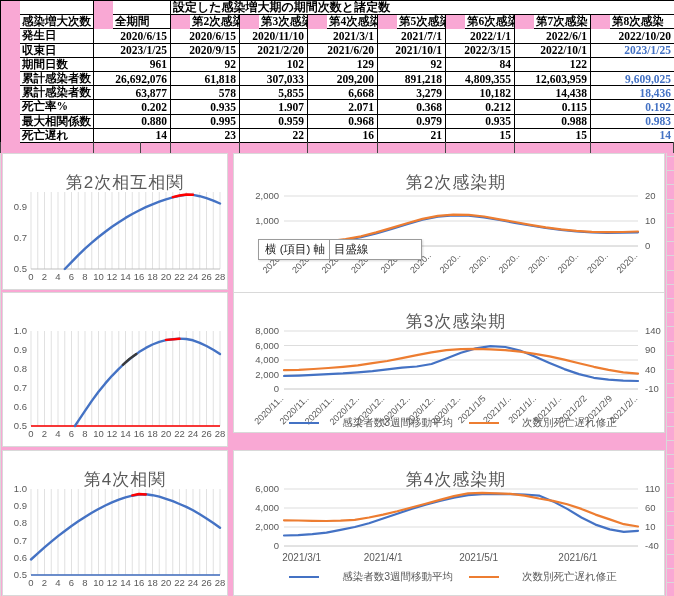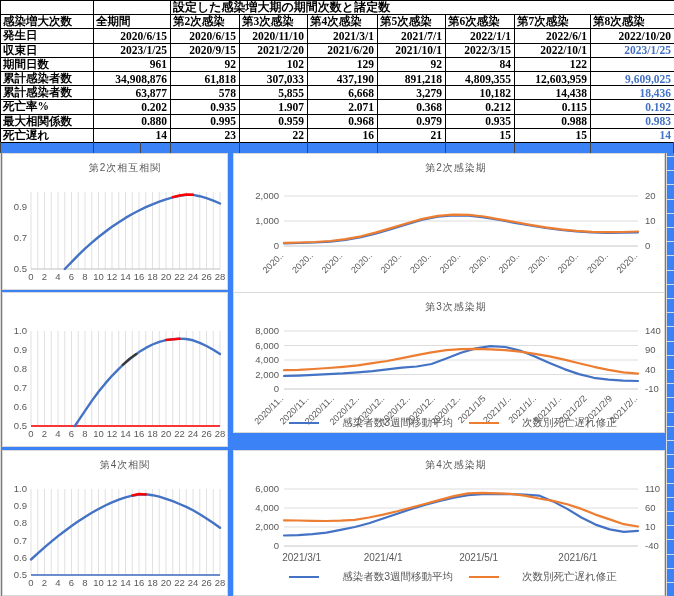--- a/index.html
+++ b/index.html
@@ -1,32 +1,32 @@
 <!DOCTYPE html>
 <html><head>
 <meta charset="utf-8">
 <style>
   html,body{margin:0;padding:0;background:#fff;}
-  #stage{position:relative;width:674px;height:596px;background:#3b82f6;overflow:hidden;
+  #stage{position:relative;width:674px;height:596px;background:#f9a8d4;overflow:hidden;
          font-family:"Liberation Sans","DejaVu Sans",sans-serif;}
   
   #xltable{position:absolute;left:0;top:0;display:grid;
     grid-template-columns:93px 77px 69px 68px 70px 68px 69px 76px 84px;
     grid-auto-rows:14.2px;border-top:1px solid #000;border-left:1px solid #000;box-sizing:border-box;}
   .tc{border-right:1px solid #000;border-bottom:1px solid #000;box-sizing:border-box;
       font-family:"Liberation Serif","DejaVu Serif",serif;font-weight:bold;font-size:11.5px;
       color:#000;display:flex;align-items:center;white-space:nowrap;overflow:hidden;background:#fff;}
-  .tc.lab{padding-left:2px;justify-content:flex-start;}
+  .tc.lab{padding-left:2px;justify-content:flex-start;margin-left:19px;}
   .tc.num{padding-right:3px;justify-content:flex-end;}
   .tc.ttl{padding-left:2px;font-size:12px;}
   .tc.blue{color:#4472C4;}
   .stubline{position:absolute;width:1px;background:#444;}
   
   .chartbox{position:absolute;background:#fff;border:1px solid #D9D9D9;box-sizing:border-box;}
-  .chart-title{position:absolute;top:7px;left:0;right:0;text-align:center;font-size:10px;
+  .chart-title{position:absolute;top:17px;left:0;right:0;text-align:center;font-size:17px;
                color:#595959;letter-spacing:1px;}
   .legend{position:absolute;display:flex;justify-content:center;align-items:center;gap:16px;
           left:24px;right:16px;font-size:10.5px;color:#595959;}
   .legend .li{display:flex;align-items:center;gap:23px;}
   .legend .ls{display:inline-block;width:30px;height:2.5px;}
   svg{position:absolute;left:0;top:0;}
   
   #axis-tooltip{position:absolute;left:258px;top:239px;width:164px;height:21px;background:#fff;
     border:1px solid #9b9b9b;box-shadow:1px 1px 2px rgba(0,0,0,.15);display:flex;align-items:center;
     font-size:11.5px;color:#222;z-index:20;box-sizing:border-box;}
@@ -73,24 +73,24 @@
       <div class="tc lab">期間日数</div>
       <div class="tc num">961</div>
       <div class="tc num">92</div>
       <div class="tc num">102</div>
       <div class="tc num">129</div>
       <div class="tc num">92</div>
       <div class="tc num">84</div>
       <div class="tc num">122</div>
       <div class="tc num"></div>
       <div class="tc lab">累計感染者数</div>
-      <div class="tc num">34,908,876</div>
+      <div class="tc num">26,692,076</div>
       <div class="tc num">61,818</div>
       <div class="tc num">307,033</div>
-      <div class="tc num">437,190</div>
+      <div class="tc num">209,200</div>
       <div class="tc num">891,218</div>
       <div class="tc num">4,809,355</div>
       <div class="tc num">12,603,959</div>
       <div class="tc num blue">9,609,025</div>
       <div class="tc lab">累計感染者数</div>
       <div class="tc num">63,877</div>
       <div class="tc num">578</div>
       <div class="tc num">5,855</div>
       <div class="tc num">6,668</div>
       <div class="tc num">3,279</div>
@@ -424,20 +424,25 @@
             <span class="ls" style="background: rgb(68, 114, 196);"></span>
             <span>感染者数3週間移動平均</span>
           </div>
           <div class="li">
             <span class="ls" style="background: rgb(237, 125, 49);"></span>
             <span>次数別死亡遅れ修正</span>
           </div>
         </div>
       </div>
     </div>
+  <div id="axis-tooltip">
+    <span class="tta">横 (項目) 軸</span>
+    <span class="ttdiv"></span>
+    <span class="ttb">目盛線</span>
+  </div>
   <div id="slivers">
       <div class="gridline" style="left: 666px; top: 153px; width: 1px; height: 443px;"></div>
       <div class="gridline" style="left: 0px; top: 153px; width: 1px; height: 443px;"></div>
       <div class="gridline" style="left: 667px; top: 156px; width: 7px; height: 1px;"></div>
       <div class="gridline" style="left: 667px; top: 170.2px; width: 7px; height: 1px;"></div>
       <div class="gridline" style="left: 667px; top: 184.4px; width: 7px; height: 1px;"></div>
       <div class="gridline" style="left: 667px; top: 198.6px; width: 7px; height: 1px;"></div>
       <div class="gridline" style="left: 667px; top: 212.8px; width: 7px; height: 1px;"></div>
       <div class="gridline" style="left: 667px; top: 227px; width: 7px; height: 1px;"></div>
       <div class="gridline" style="left: 667px; top: 241.2px; width: 7px; height: 1px;"></div>

